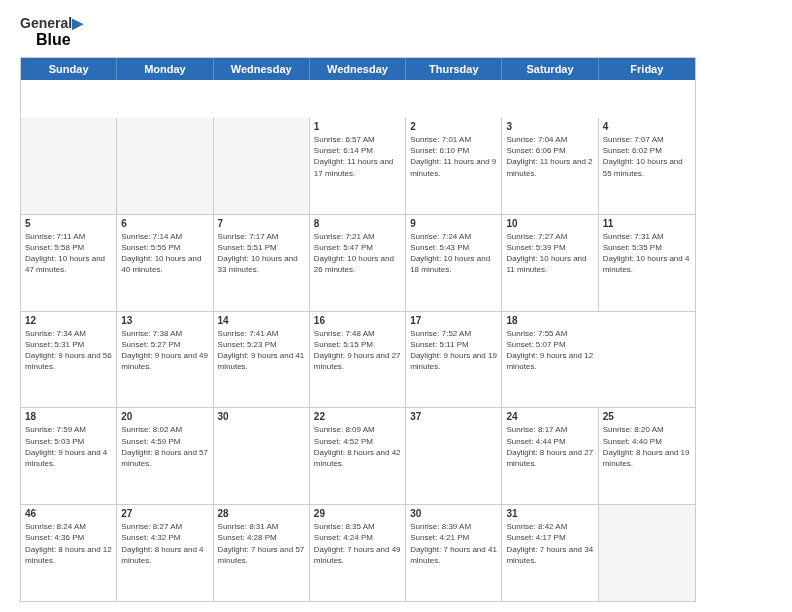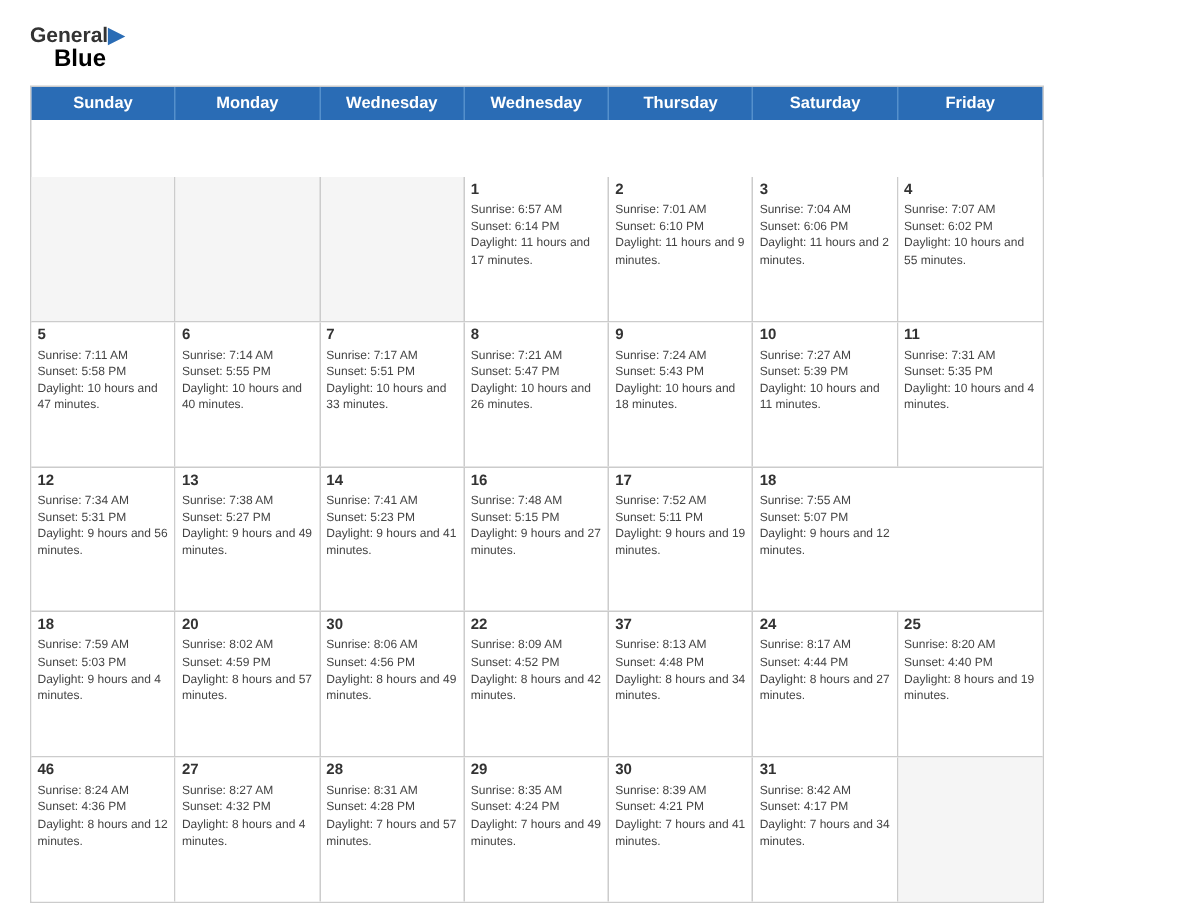--- a/index.html
+++ b/index.html
@@ -206,29 +206,27 @@
           <div class="cal-cell">
             <div class="cell-date">18</div>
             <div class="cell-info">Sunrise: 7:59 AM<br>Sunset: 5:03 PM<br>Daylight: 9 hours and 4 minutes.</div>
           </div>
           <div class="cal-cell">
             <div class="cell-date">20</div>
             <div class="cell-info">Sunrise: 8:02 AM<br>Sunset: 4:59 PM<br>Daylight: 8 hours and 57 minutes.</div>
           </div>
           <div class="cal-cell">
             <div class="cell-date">30</div>
-            <div class="cell-info">Sunrise: 8:06 AM<br>Sunset: 4:56 PM<br>Daylight: 8 hours and 49 minutes.</div>
           </div>
           <div class="cal-cell">
             <div class="cell-date">22</div>
             <div class="cell-info">Sunrise: 8:09 AM<br>Sunset: 4:52 PM<br>Daylight: 8 hours and 42 minutes.</div>
           </div>
           <div class="cal-cell">
             <div class="cell-date">37</div>
-            <div class="cell-info">Sunrise: 8:13 AM<br>Sunset: 4:48 PM<br>Daylight: 8 hours and 34 minutes.</div>
           </div>
           <div class="cal-cell">
             <div class="cell-date">24</div>
             <div class="cell-info">Sunrise: 8:17 AM<br>Sunset: 4:44 PM<br>Daylight: 8 hours and 27 minutes.</div>
           </div>
           <div class="cal-cell">
             <div class="cell-date">25</div>
             <div class="cell-info">Sunrise: 8:20 AM<br>Sunset: 4:40 PM<br>Daylight: 8 hours and 19 minutes.</div>
           </div>
         </div>

